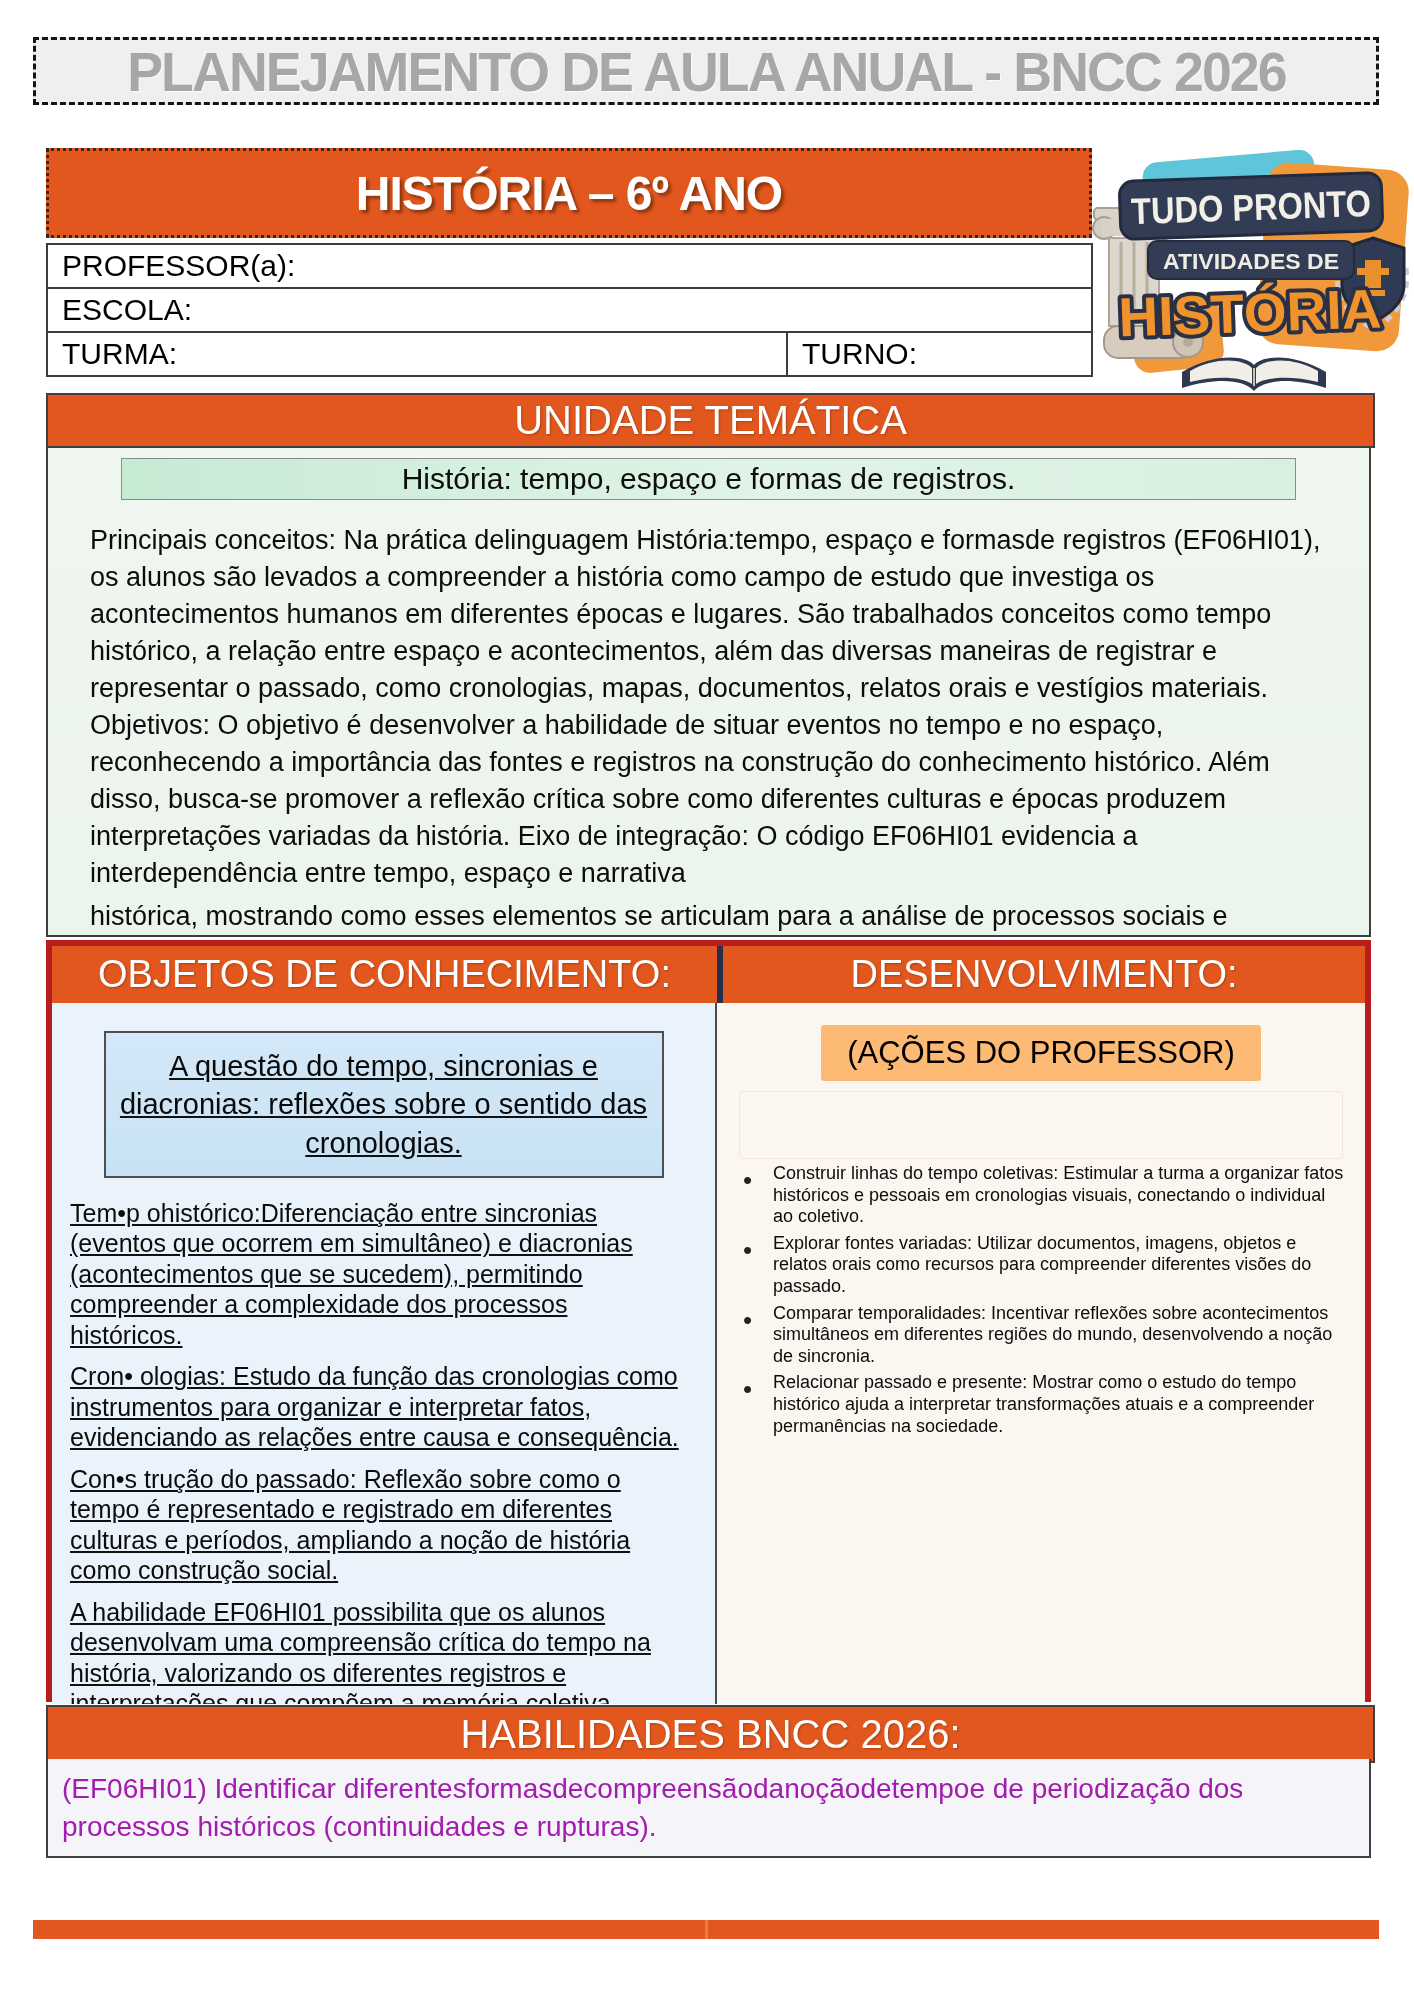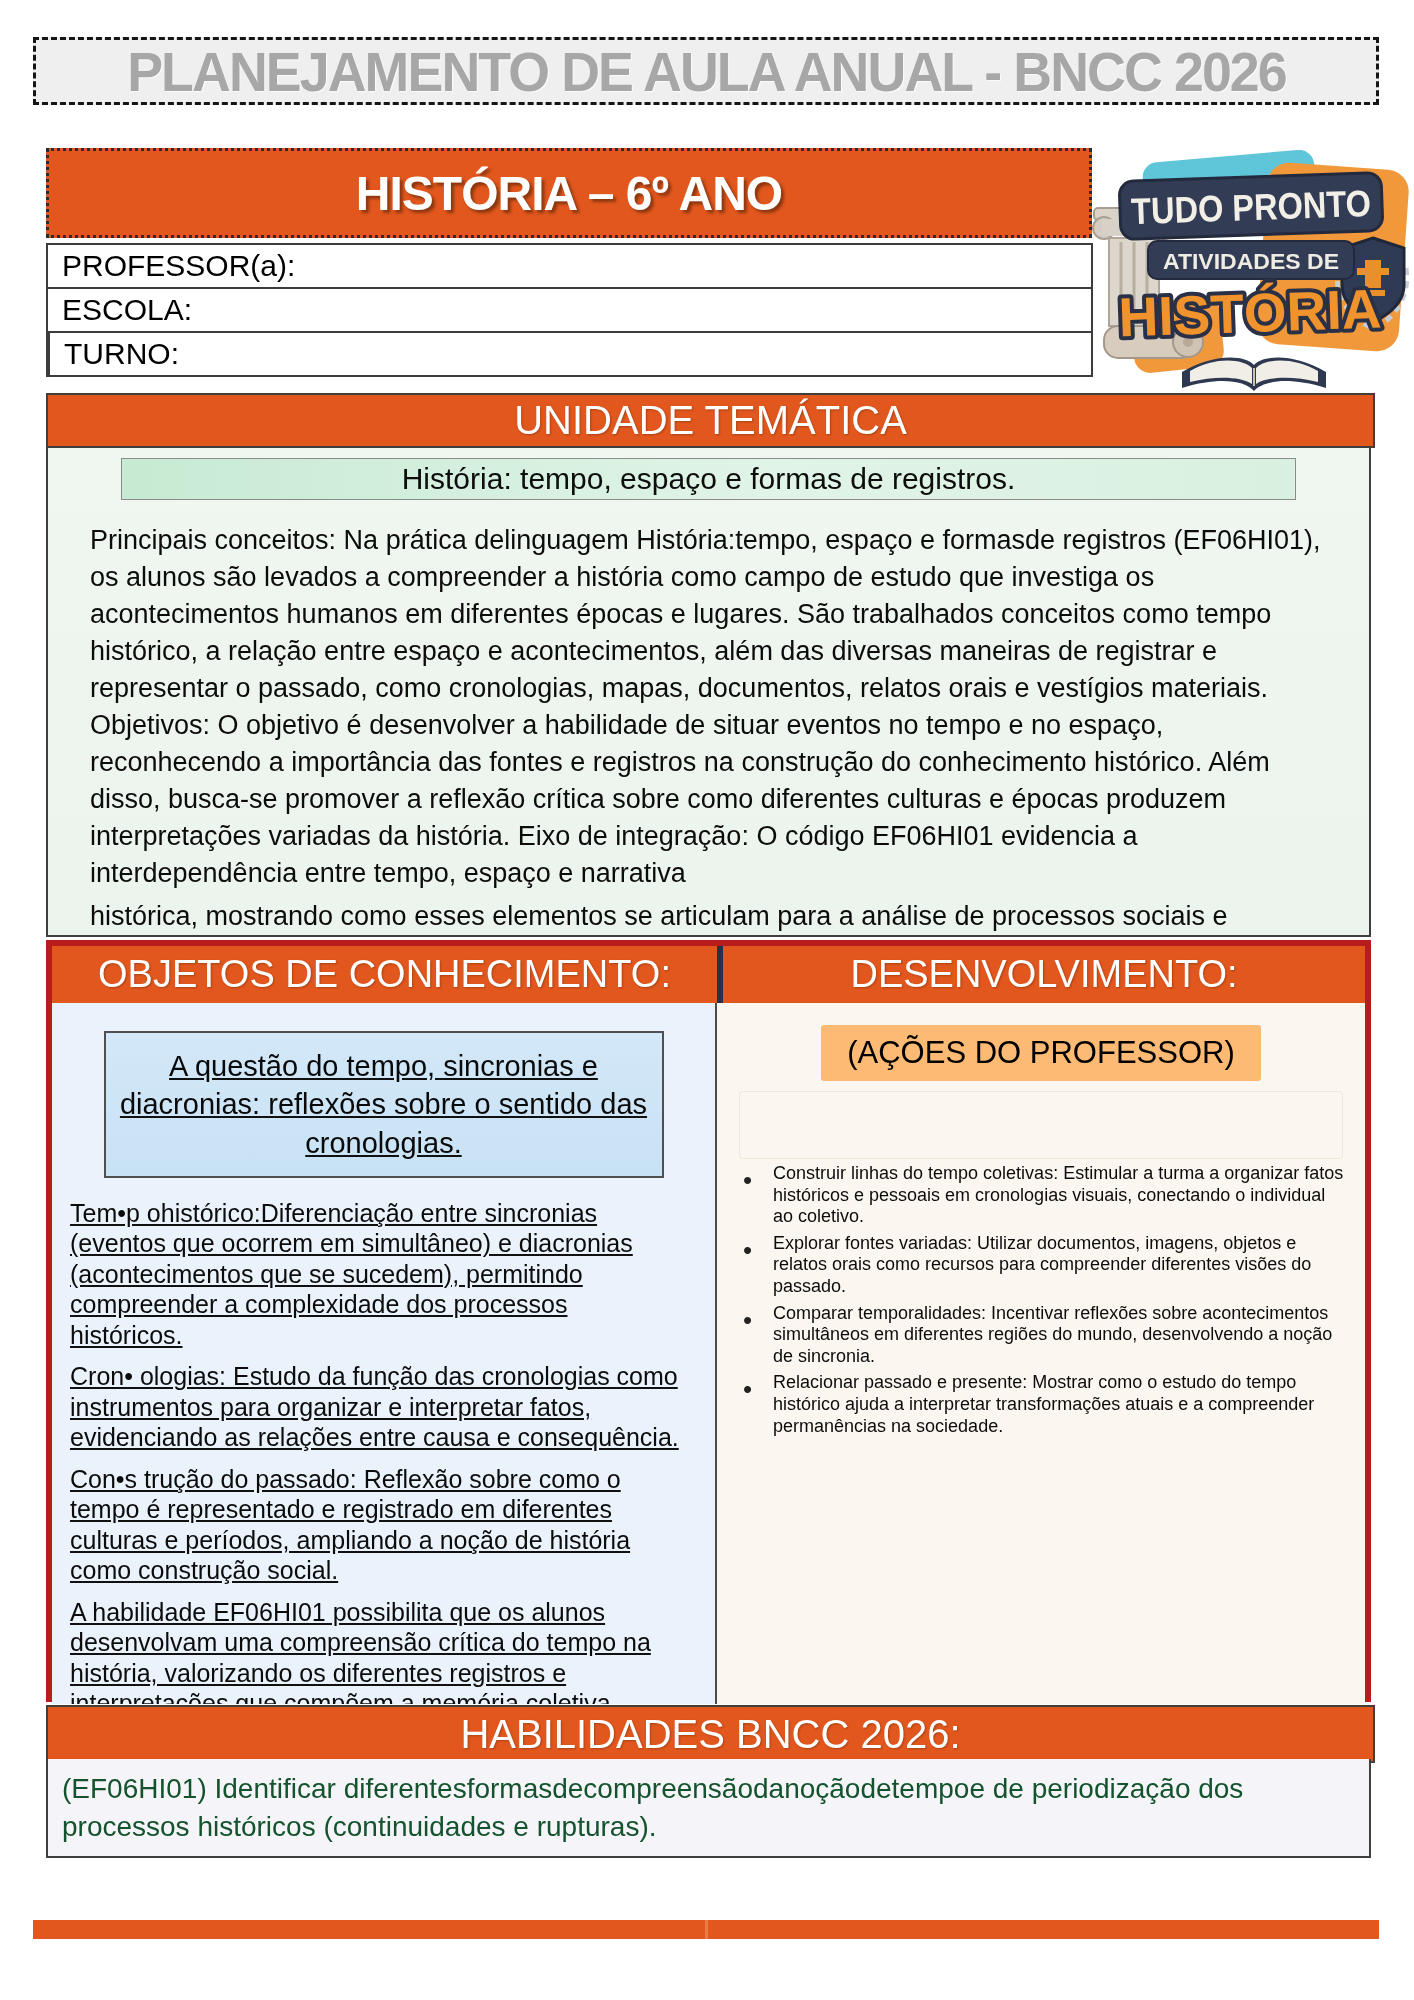--- a/index.html
+++ b/index.html
@@ -91,21 +91,21 @@
   .bullets{margin:4px 18px 0 26px;}
   .bullet-item{display:flex;margin-bottom:5px;}
   .bullet-marker{width:30px;font-size:26px;line-height:1.2;color:#222;flex:none;padding-top:2px;}
   .bullet-text{font-size:18px;line-height:1.2;color:#0c0c0c;}
   
   .hab-body{
     position:absolute;left:46px;top:1759px;width:1321px;height:97px;
     background:#f5f4f8;border:2px solid #3f3f3f;border-top:none;
     display:flex;align-items:center;
   }
-  .hab-body .txt{font-size:28px;line-height:1.35;color:#14532d;margin:0 30px 0 14px;}
+  .hab-body .txt{font-size:28px;line-height:1.35;color:#a21caf;margin:0 30px 0 14px;}
   
   .footer-bar{
     position:absolute;left:33px;top:1920px;width:1346px;height:19px;background:#e2571d;display:flex;
   }
   .footer-seg{flex:1;}
   .footer-div{width:3px;background:#e97b47;}
 </style>
 </head>
 <body>
 
@@ -122,20 +122,24 @@
   <div class="info-table">
     <div class="info-row">
       <span class="info-label">PROFESSOR(a):</span>
       <span class="fill-space"></span>
     </div>
     <div class="info-row">
       <span class="info-label">ESCOLA:</span>
       <span class="fill-space"></span>
     </div>
     <div class="info-row split">
+      <span class="cell-turma">
+        <span class="info-label">TURMA:</span>
+        <span class="fill-space"></span>
+      </span>
       <span class="cell-turno">
         <span class="info-label">TURNO:</span>
         <span class="fill-space"></span>
       </span>
     </div>
   </div>
 
   <div class="logo">
     <svg width="324" height="254" viewBox="0 0 324 254" xmlns="http://www.w3.org/2000/svg">
 

